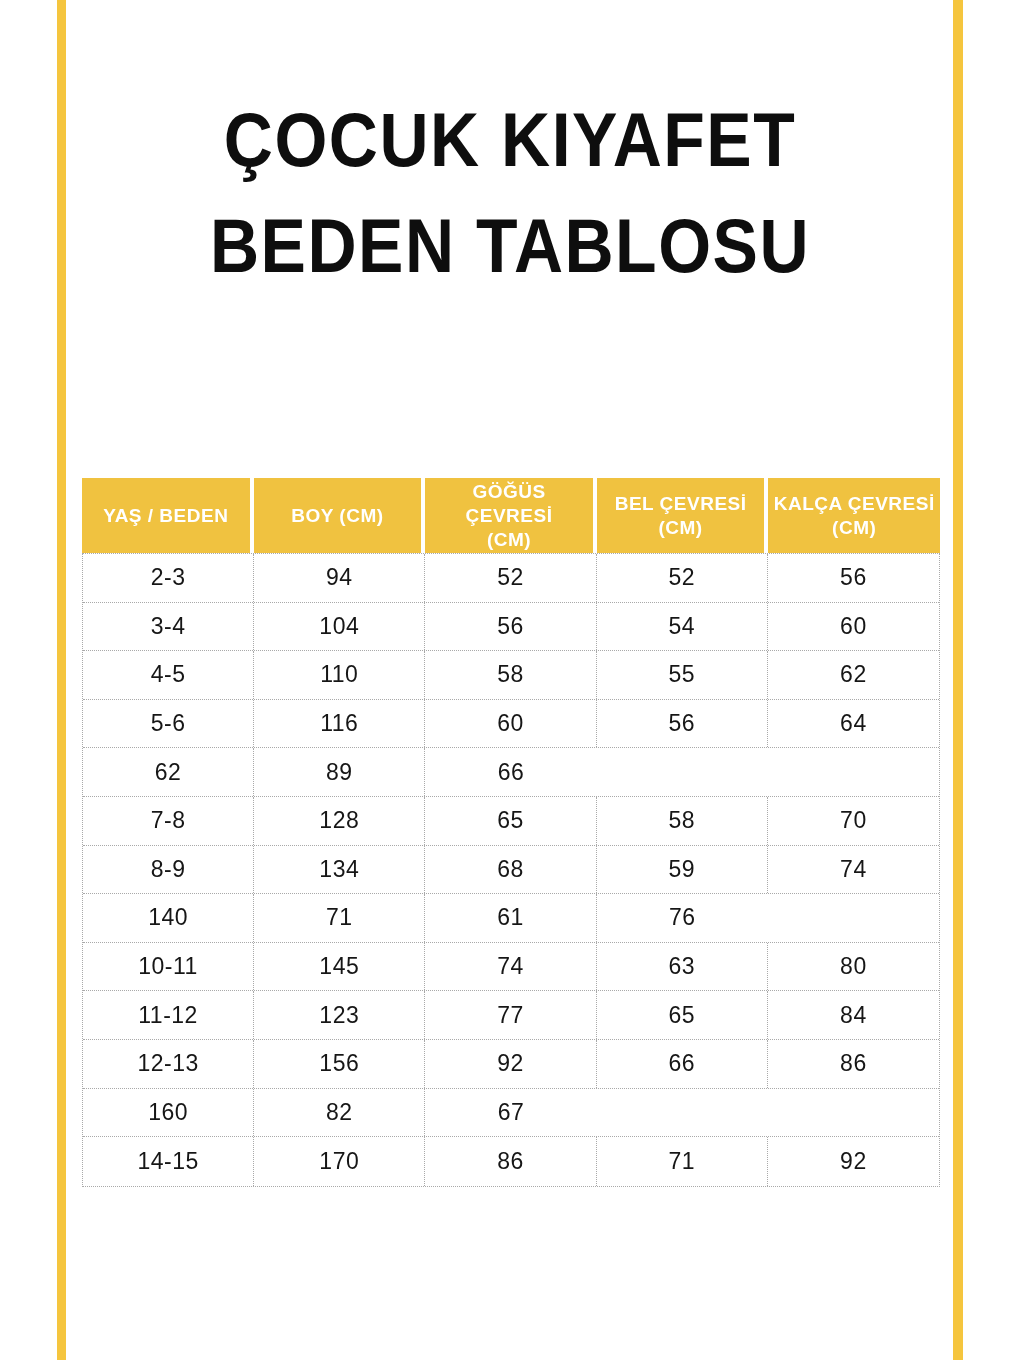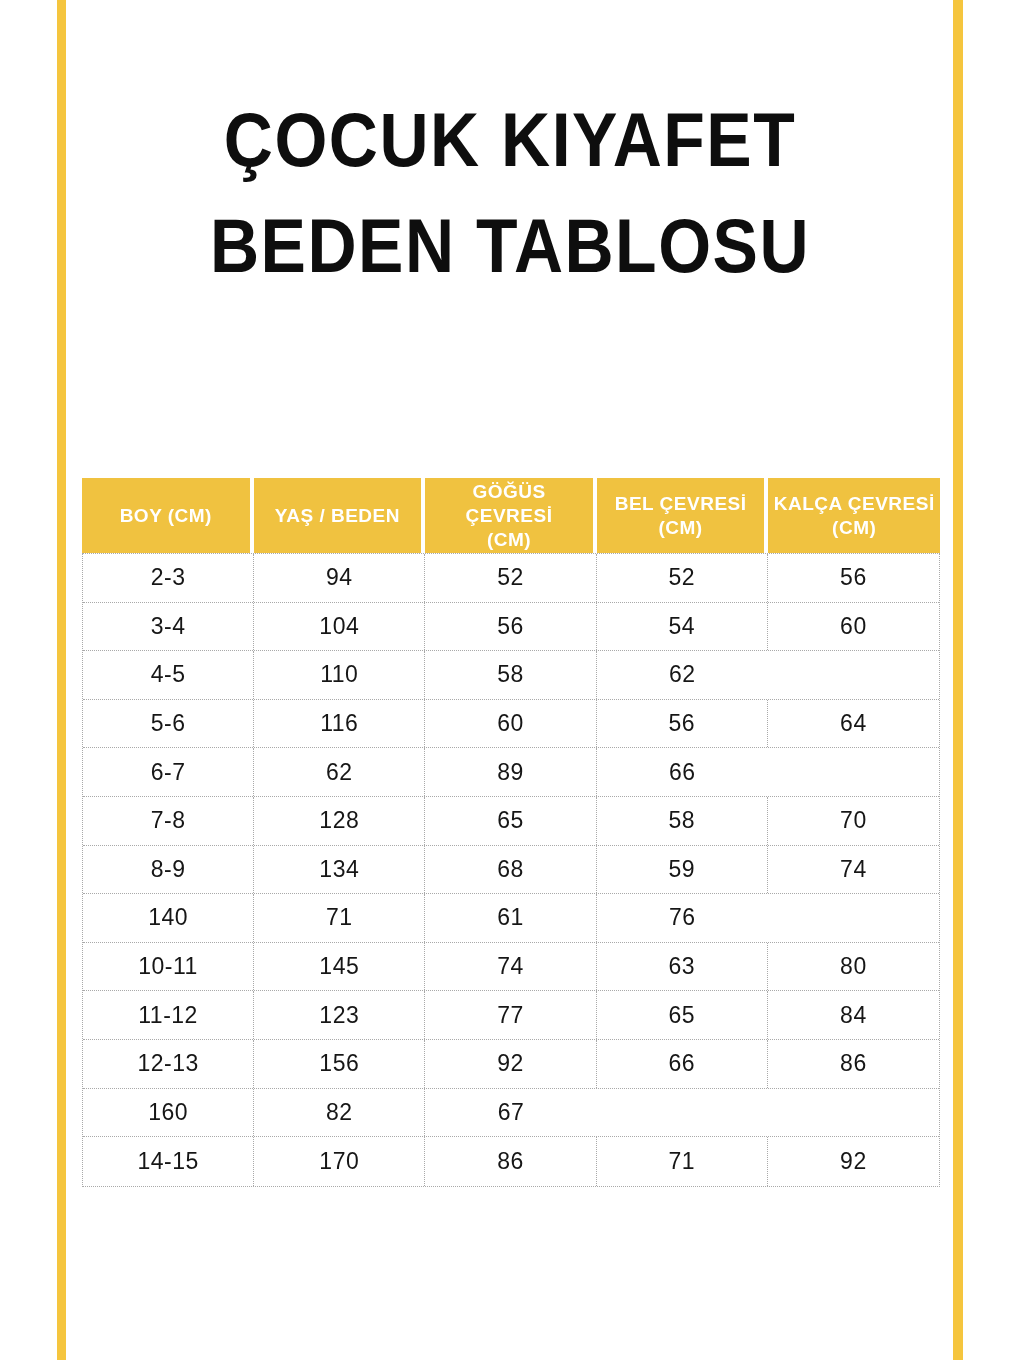--- a/index.html
+++ b/index.html
@@ -76,22 +76,22 @@
 
 <div class="page">
   <div class="vbar vbar-left"></div>
   <div class="vbar vbar-right"></div>
 
   <h1 class="title">ÇOCUK KIYAFET
 BEDEN TABLOSU</h1>
 
   <div class="size-table">
     <div class="thead">
+      <div class="hcell">YAŞ / BEDEN</div>
       <div class="hcell">BOY (CM)</div>
-      <div class="hcell">YAŞ / BEDEN</div>
       <div class="hcell">GÖĞÜS ÇEVRESİ
 (CM)</div>
       <div class="hcell">BEL ÇEVRESİ
 (CM)</div>
       <div class="hcell">KALÇA ÇEVRESİ
 (CM)</div>
     </div>
     <div class="tbody">
         <div class="trow">
           <div class="tcell">2-3</div>
@@ -104,31 +104,31 @@
           <div class="tcell">3-4</div>
           <div class="tcell">104</div>
           <div class="tcell">56</div>
           <div class="tcell">54</div>
           <div class="tcell">60</div>
         </div>
         <div class="trow">
           <div class="tcell">4-5</div>
           <div class="tcell">110</div>
           <div class="tcell">58</div>
+          <div class="tcell">55</div>
           <div class="tcell">62</div>
         </div>
         <div class="trow">
           <div class="tcell">5-6</div>
           <div class="tcell">116</div>
           <div class="tcell">60</div>
           <div class="tcell">56</div>
           <div class="tcell">64</div>
         </div>
         <div class="trow">
-          <div class="tcell">6-7</div>
           <div class="tcell">62</div>
           <div class="tcell">89</div>
           <div class="tcell">66</div>
         </div>
         <div class="trow">
           <div class="tcell">7-8</div>
           <div class="tcell">128</div>
           <div class="tcell">65</div>
           <div class="tcell">58</div>
           <div class="tcell">70</div>

